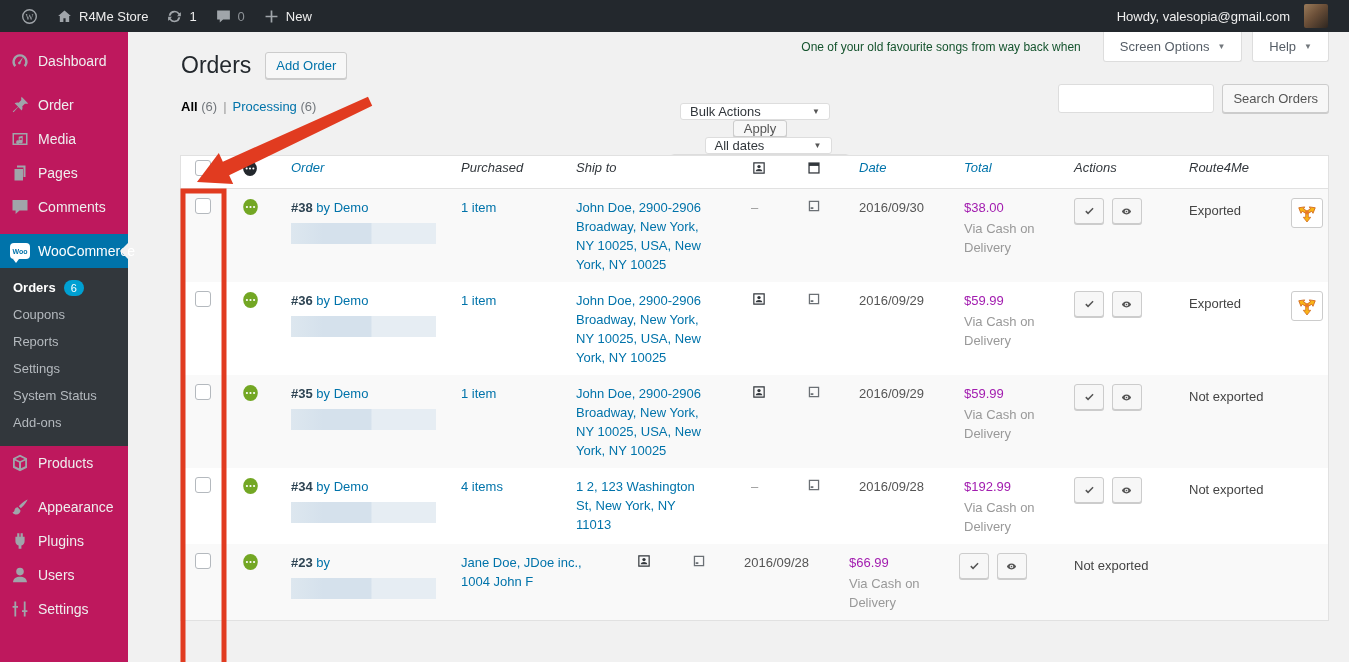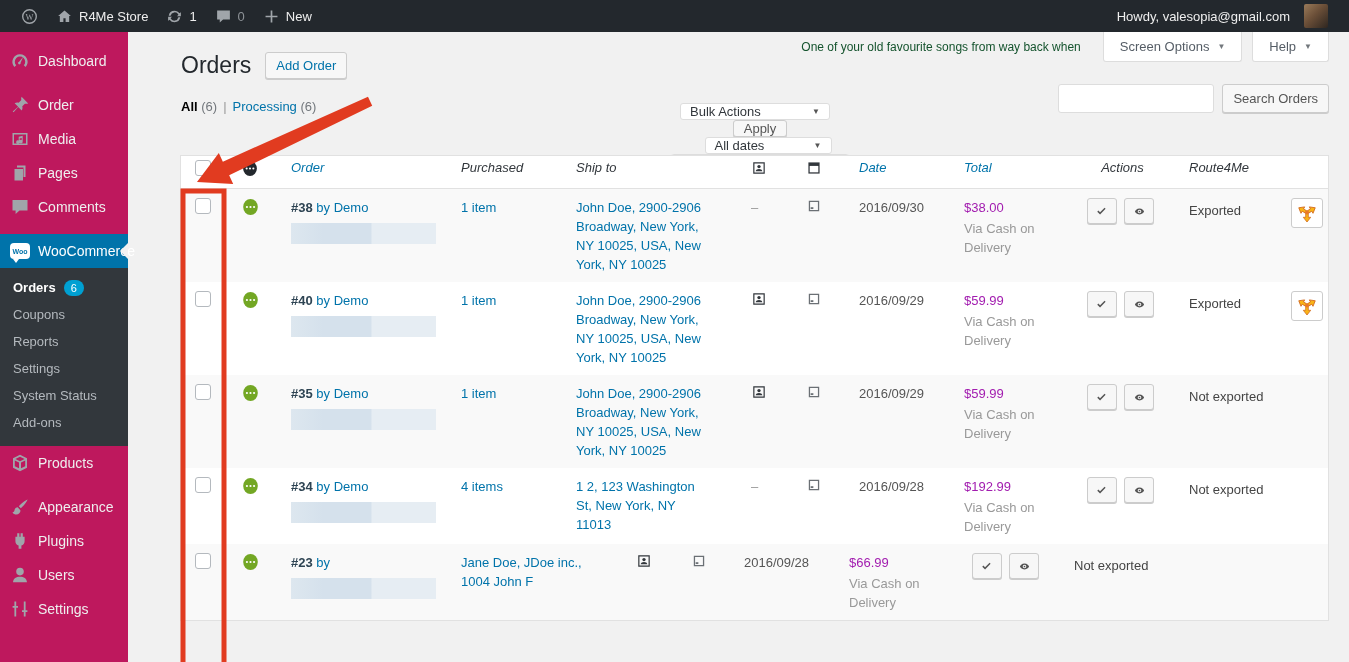--- a/index.html
+++ b/index.html
@@ -79,21 +79,21 @@
   .cell { padding:9px 10px 8px 10px; }
   .col-cb { flex:0 0 45px; padding-left:14px; }
   .col-status { flex:0 0 55px; padding-left:16px; }
   .col-order { flex:0 0 170px; }
   .col-purchased { flex:0 0 115px; }
   .col-shipto { flex:0 0 175px; }
   .col-person { flex:0 0 60px; }
   .col-note { flex:0 0 50px; padding-left:5px; }
   .col-date { flex:0 0 105px; padding-left:8px; }
   .col-total { flex:0 0 110px; padding-left:8px; }
-  .col-actions { flex:0 0 115px; padding-left:8px;text-align:center; }
+  .col-actions { flex:0 0 115px; padding-left:8px; }
   .col-r4m { flex:1 1 auto; padding-left:8px; }
   .th { color:#32373c; }
   .th-sort { color:#0073aa; text-decoration:none; cursor:pointer; }
   .checkbox { display:inline-block; width:16px; height:16px; background:#fff; border:1px solid #b4b9be;
     border-radius:3px; cursor:pointer; }
   .status-ic { display:inline-block; width:16px; height:17px; }
   .status-ic.dark { color:#23282d; }
   .tbody .trow { display:flex; }
   .tbody .trow:nth-child(odd) { background:#f9f9f9; }
   .trow .cell { line-height:19px; }
@@ -457,21 +457,21 @@
 
         <div class="trow">
           <div class="cell col-cb"><span class="checkbox"></span></div>
           <div class="cell col-status"><span class="status-proc" data-icon="status-ellipsis-icon"><svg viewBox="0 0 20 20">
                 <ellipse cx="10" cy="10" rx="8.6" ry="9.4"></ellipse>
                 <circle cx="5.8" cy="10" r="1.3" fill="#fff"></circle>
                 <circle cx="10" cy="10" r="1.3" fill="#fff"></circle>
                 <circle cx="14.2" cy="10" r="1.3" fill="#fff"></circle>
               </svg></span></div>
           <div class="cell col-order">
-            <a class="order-link"><strong>#40</strong> <span>by</span> <span>Demo</span></a>
+            <a class="order-link"><strong>#36</strong> <span>by</span> <span>Demo</span></a>
             <div class="redacted-bar"></div>
           </div>
           <div class="cell col-purchased"><a class="blue-link">1 item</a></div>
           <div class="cell col-shipto">
             <a class="shipto">John Doe, 2900-2906 Broadway, New York, NY 10025, USA, New York, NY 10025</a>
           </div>
           <div class="cell col-person">
             <span class="mini-icon dark" data-icon="customer-frame-icon"><svg viewBox="0 0 20 20">
                 <path d="M2.8 2.8h14.4v14.4H2.8zm1.5 1.5v11.4h11.4V4.3z"></path>
                 <circle cx="10" cy="8.2" r="2.1"></circle>

